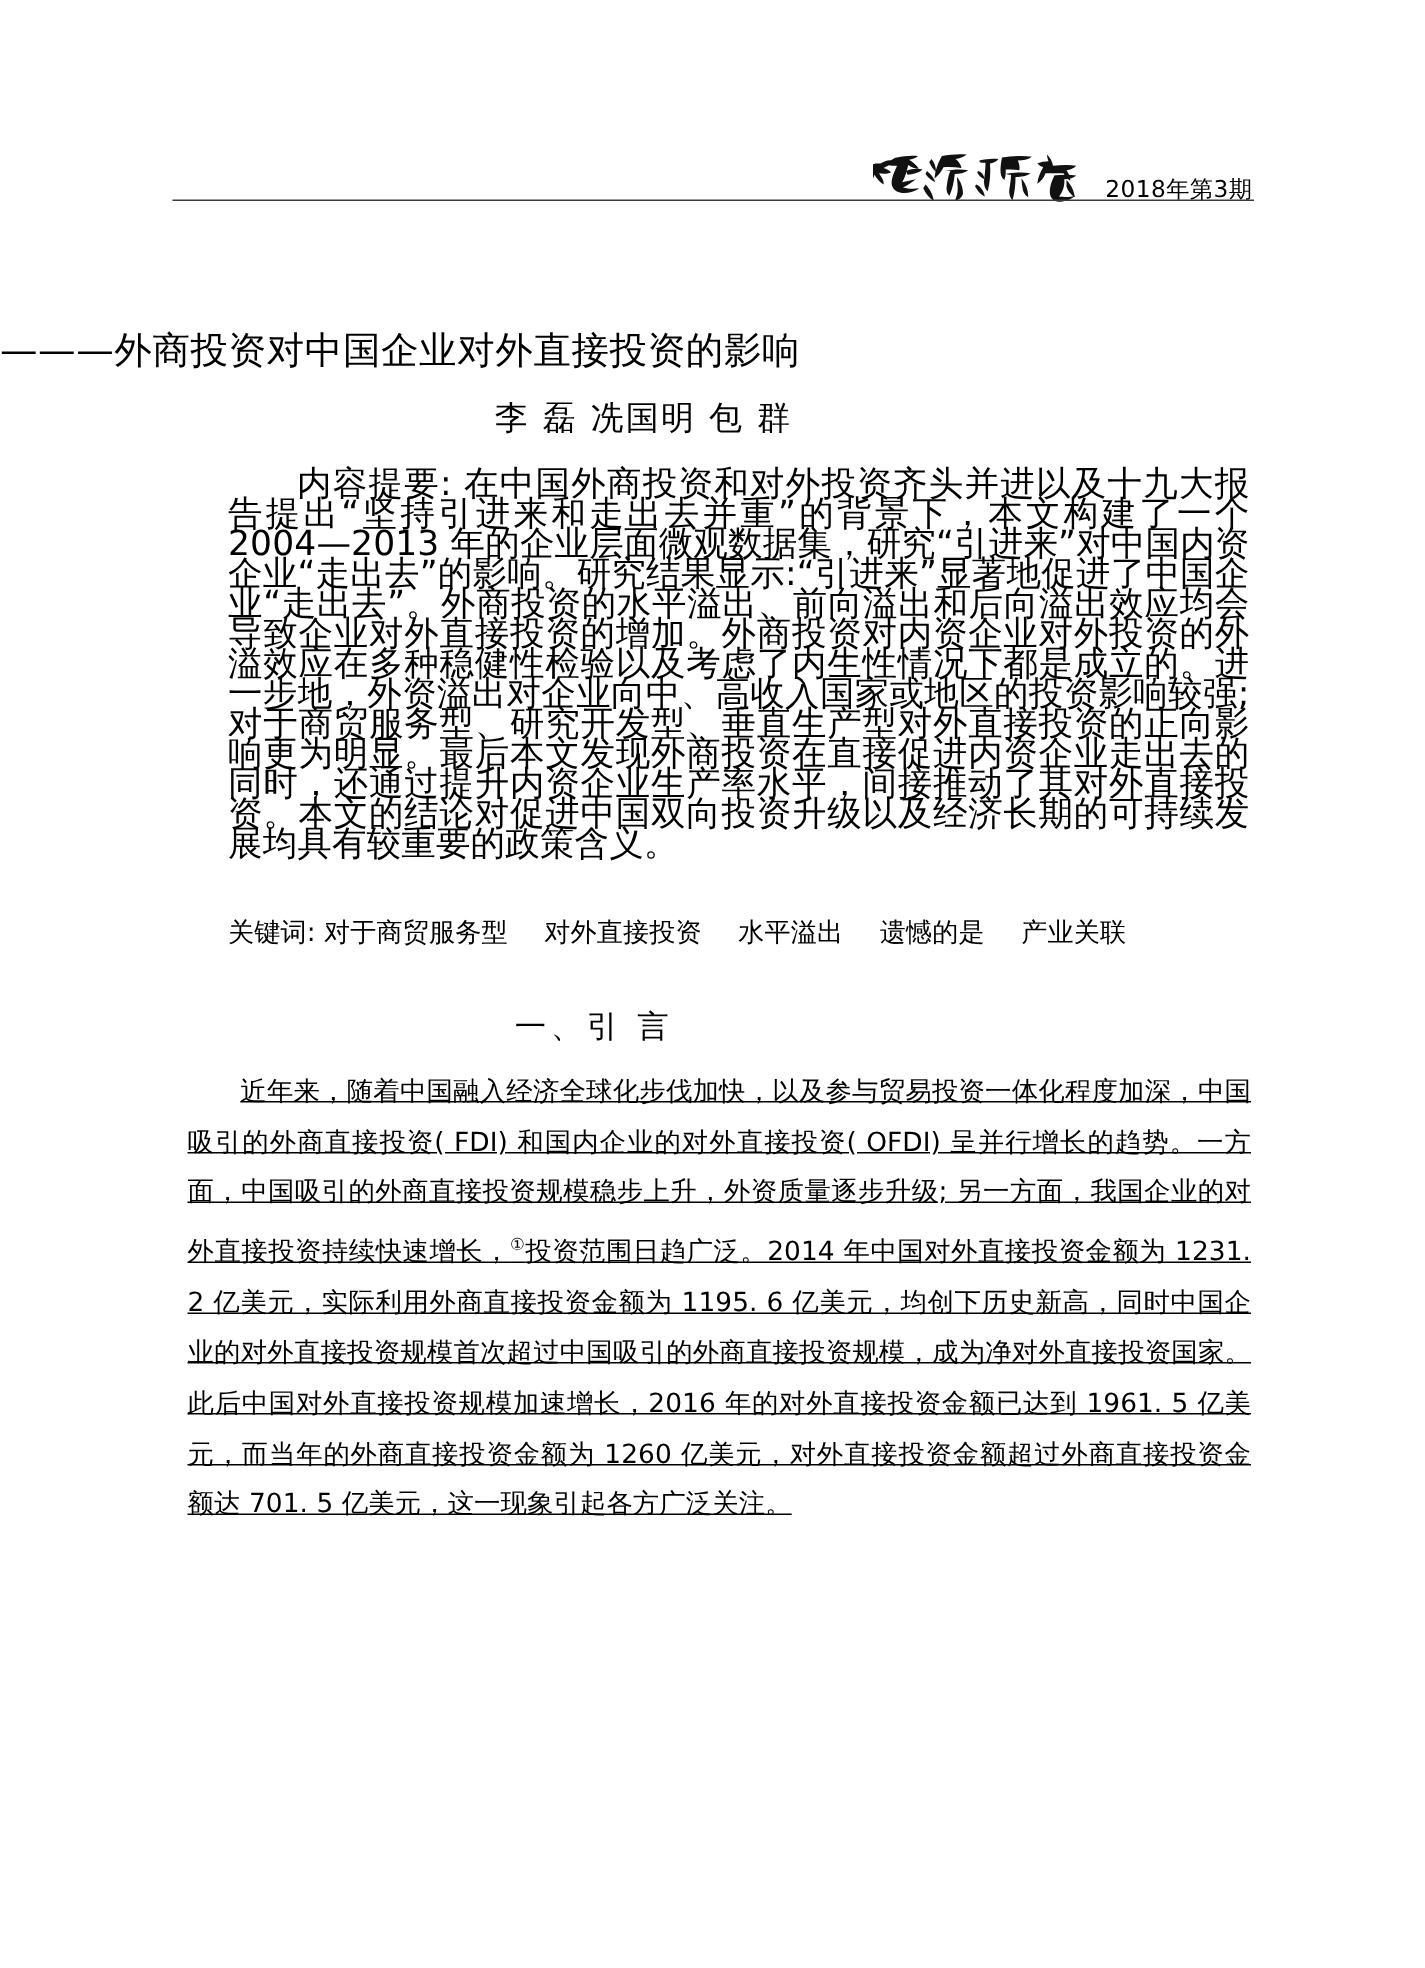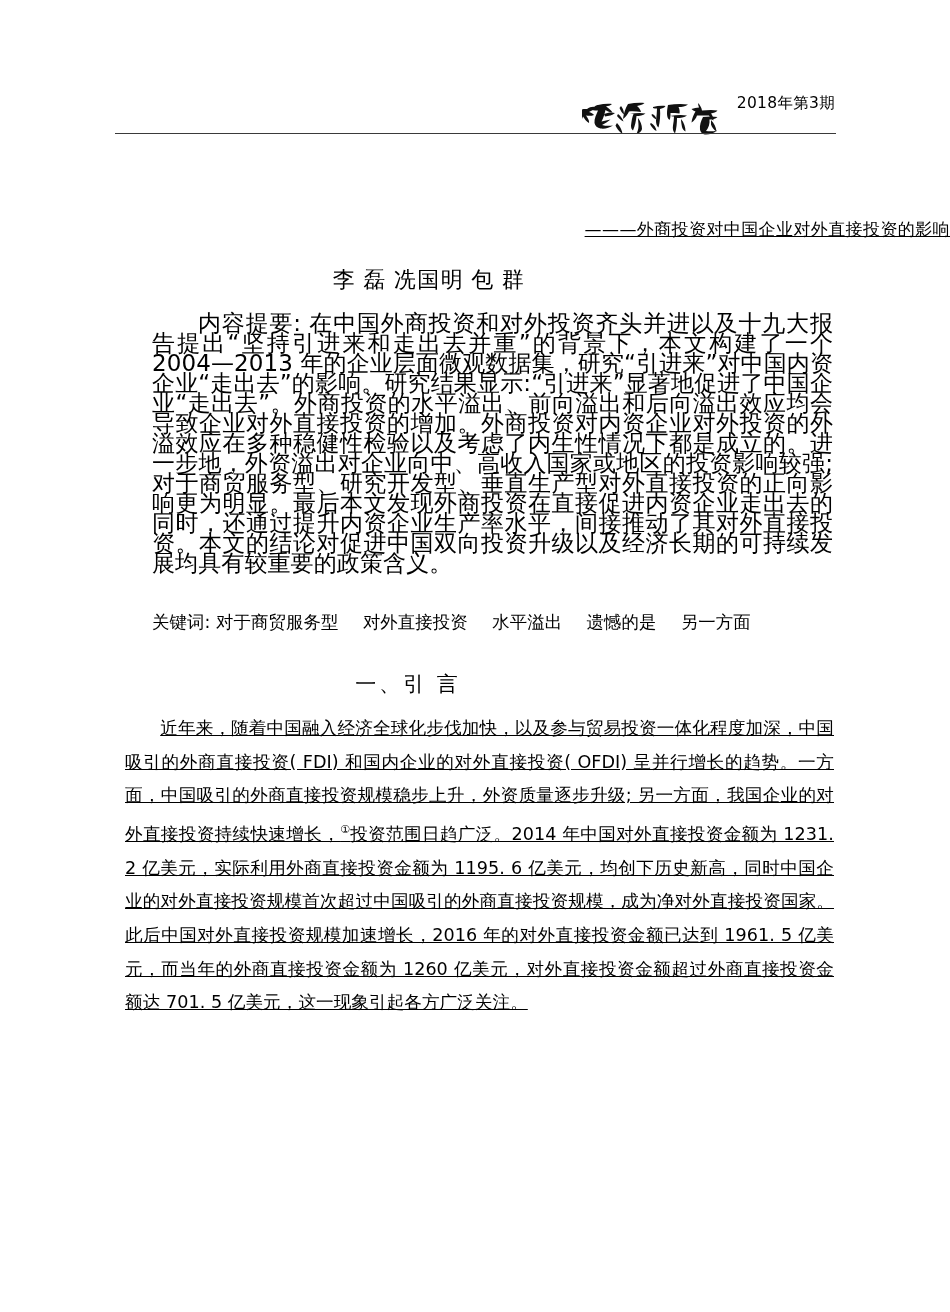--- a/index.html
+++ b/index.html
@@ -38,21 +38,21 @@
     display: block;
     height: 40px;
     width: 150px;
     margin-right: 5px;
     margin-bottom: -2px;
   }
   .issue-line {
     font-size: 15.5px;
     letter-spacing: 0.3px;
     line-height: 1;
-    padding-bottom: 23px;
+    padding-bottom: 0;
     white-space: nowrap;
     font-family: "DejaVu Sans", "Liberation Sans", sans-serif;
   }
   .head-rule {
     position: absolute;
     left: 115px;
     top: 133px;
     width: 721px;
     height: 0;
     border-top: 1.1px solid #3a3a3a;
@@ -74,38 +74,36 @@
   .title .star {
     font-size: 14px;
     vertical-align: super;
     letter-spacing: 0;
   }
   .subtitle {
     position: absolute;
     left: 0;
     top: 218px;
     width: 950px;
-    text-align: right;
-    font-size: 17px;
+    text-align: left;
+    font-size: 25px;
     letter-spacing: 0.4px;
     line-height: 1.3;
     white-space: nowrap;
-    text-decoration: underline;
   }
   .authors {
     position: absolute;
     left: 0;
     top: 266px;
     width: 858px;
     text-align: center;
     font-size: 22px;
     letter-spacing: 1.5px;
     line-height: 1.3;
     white-space: nowrap;
-    font-family: Liberation Serif, serif;
   }
 
   
   .abstract {
     position: absolute;
     left: 152px;
     top: 313px;
     width: 681px;
     font-size: 23px;
     line-height: 20px;
@@ -125,21 +123,21 @@
     font-size: 17.4px;
     line-height: 31px;
     letter-spacing: 0.1px;
     white-space: nowrap;
   }
   .kw-sep { display: inline-block; width: 1.4em; }
 
   
   .section-heading {
     position: absolute;
-    left: 16px;
+    left: 4px;
     top: 670px;
     width: 784px;
     text-align: center;
     font-size: 21px;
     letter-spacing: 3px;
     line-height: 1.4;
     white-space: nowrap;
   }
 
   
@@ -206,21 +204,21 @@
   <div class="subtitle">———外商投资对中国企业对外直接投资的影响</div>
 
   <div class="authors">李 磊 冼国明 包 群</div>
 
   <div class="abstract">
     <p class="abs-body"><span>内容提要:</span> <span>在中国外商投资和对外投资齐头并进以及十九大报告提出“坚持引进来和走出去并重”的背景下，本文构建了一个 2004—2013 年的企业层面微观数据集，研究“引进来”对中国内资企业“走出去”的影响。研究结果显示:“引进来”显著地促进了中国企业“走出去”。外商投资的水平溢出、前向溢出和后向溢出效应均会导致企业对外直接投资的增加。外商投资对内资企业对外投资的外溢效应在多种稳健性检验以及考虑了内生性情况下都是成立的。进一步地，外资溢出对企业向中、高收入国家或地区的投资影响较强; 对于商贸服务型、研究开发型、垂直生产型对外直接投资的正向影响更为明显。最后本文发现外商投资在直接促进内资企业走出去的同时，还通过提升内资企业生产率水平，间接推动了其对外直接投资。本文的结论对促进中国双向投资升级以及经济长期的可持续发展均具有较重要的政策含义。</span></p>
   </div>
 
   <div class="keywords">
     <span>关键词:</span>
-    <span>对于商贸服务型</span><span class="kw-sep"></span><span>对外直接投资</span><span class="kw-sep"></span><span>水平溢出</span><span class="kw-sep"></span><span>遗憾的是</span><span class="kw-sep"></span><span>另一方面</span>
+    <span>对于商贸服务型</span><span class="kw-sep"></span><span>对外直接投资</span><span class="kw-sep"></span><span>水平溢出</span><span class="kw-sep"></span><span>遗憾的是</span><span class="kw-sep"></span><span>产业关联</span>
   </div>
 
   <div class="section-heading">一、引 言</div>
 
   <div class="body-text">
     <p><span>近年来，随着中国融入经济全球化步伐加快，以及参与贸易投资一体化程度加深，中国吸引的外商直接投资( FDI) 和国内企业的对外直接投资( OFDI) 呈并行增长的趋势。一方面，中国吸引的外商直接投资规模稳步上升，外资质量逐步升级; 另一方面，我国企业的对外直接投资持续快速增长，</span><span class="fn-mark">①</span><span>投资范围日趋广泛。2014 年中国对外直接投资金额为 1231. 2 亿美元，实际利用外商直接投资金额为 1195. 6 亿美元，均创下历史新高，同时中国企业的对外直接投资规模首次超过中国吸引的外商直接投资规模，成为净对外直接投资国家。此后中国对外直接投资规模加速增长，2016 年的对外直接投资金额已达到 1961. 5 亿美元，而当年的外商直接投资金额为 1260 亿美元，对外直接投资金额超过外商直接投资金额达 701. 5 亿美元，这一现象引起各方广泛关注。</span></p>
   </div>
 
 </div>
 

